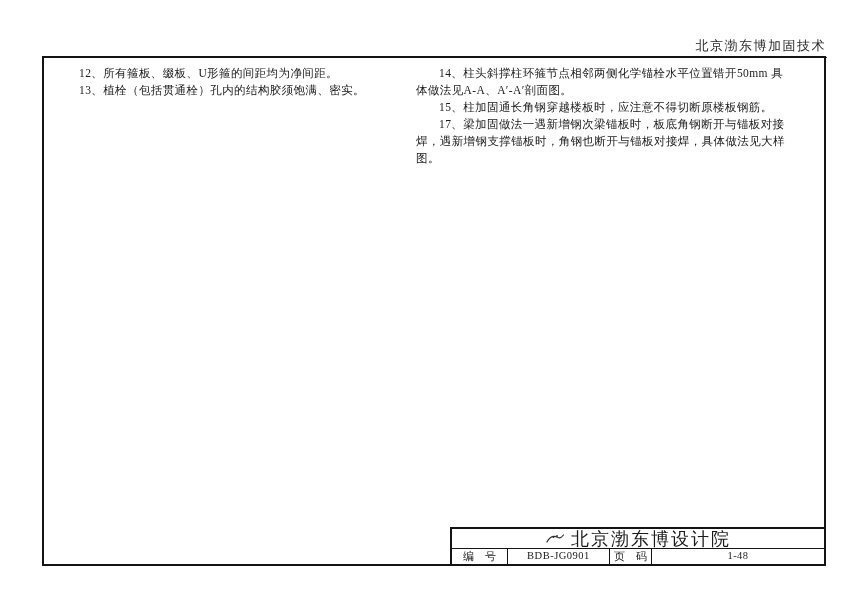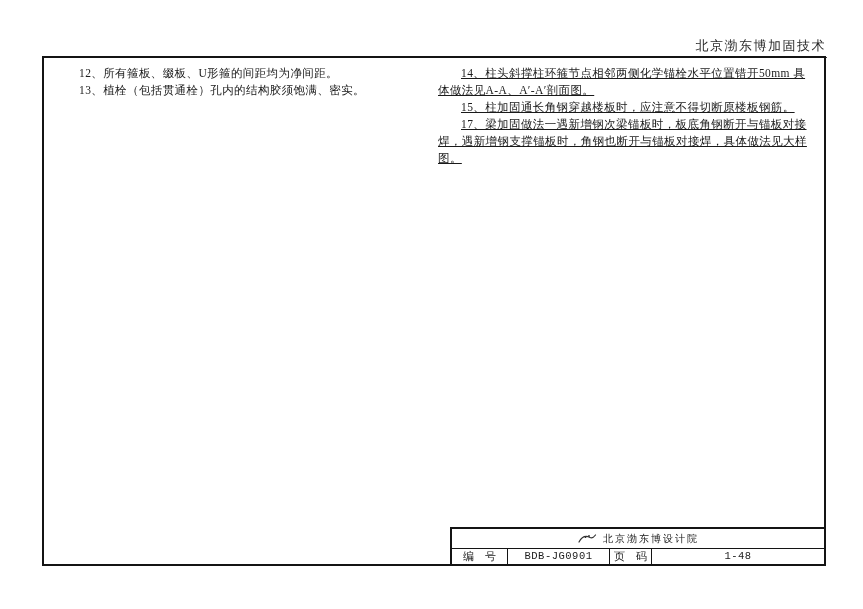--- a/index.html
+++ b/index.html
@@ -20,43 +20,43 @@
   .sheet-frame {
     position:absolute; left:42px; top:56px;
     width:784px; height:510px;
     border:2px solid #141414; background:#fff;
   }
   .notes-col {
     position:absolute; top:7px; width:378px;
     font-size:11.5px; line-height:17px; letter-spacing:0.4px;
   }
   .notes-col.left  { left:12px; }
-  .notes-col.right { left:394px;text-decoration:underline; }
+  .notes-col.right { left:372px; }
   .notes-col p { text-indent:2em; }
   .title-block {
     position:absolute; right:-2px; bottom:-2px;
     width:376px; border:2px solid #141414; background:#fff;
     font-size:11px; line-height:1;
   }
   .tb-institute {
     height:20px; border-bottom:1px solid #141414;
     display:flex; align-items:center; justify-content:center; gap:6px;
   }
-  .tb-institute .inst-name { font-size:10px; letter-spacing:2px; }
+  .tb-institute .inst-name { font-size:18px; letter-spacing:2px; }
   .tb-grid-row { display:flex; }
   .tb-grid-row.mid .cell { border-bottom:1px solid #141414; }
   .cell {
     height:15px; display:flex; align-items:center; justify-content:center;
     border-right:1px solid #141414; overflow:hidden; white-space:nowrap;
   }
   .cell.last { border-right:none; flex:1; }
   .cell.c-label1 { width:56px; }
   .cell.c-value1 { width:102px; }
   .cell.c-label2 { width:42px; }
-  .cell.mono { font-family:Liberation Mono, monospace; font-size:10.5px; letter-spacing:0.5px; }
+  .cell.mono { font-family:Liberation Serif, serif; font-size:10.5px; letter-spacing:0.5px; }
   .logo-icon { display:inline-flex; align-items:center; }
 </style>
 </head>
 <body>
 
 <div class="page">
 
   <div class="brand-header">北京渤东博加固技术</div>
 
   <div class="sheet-frame">

